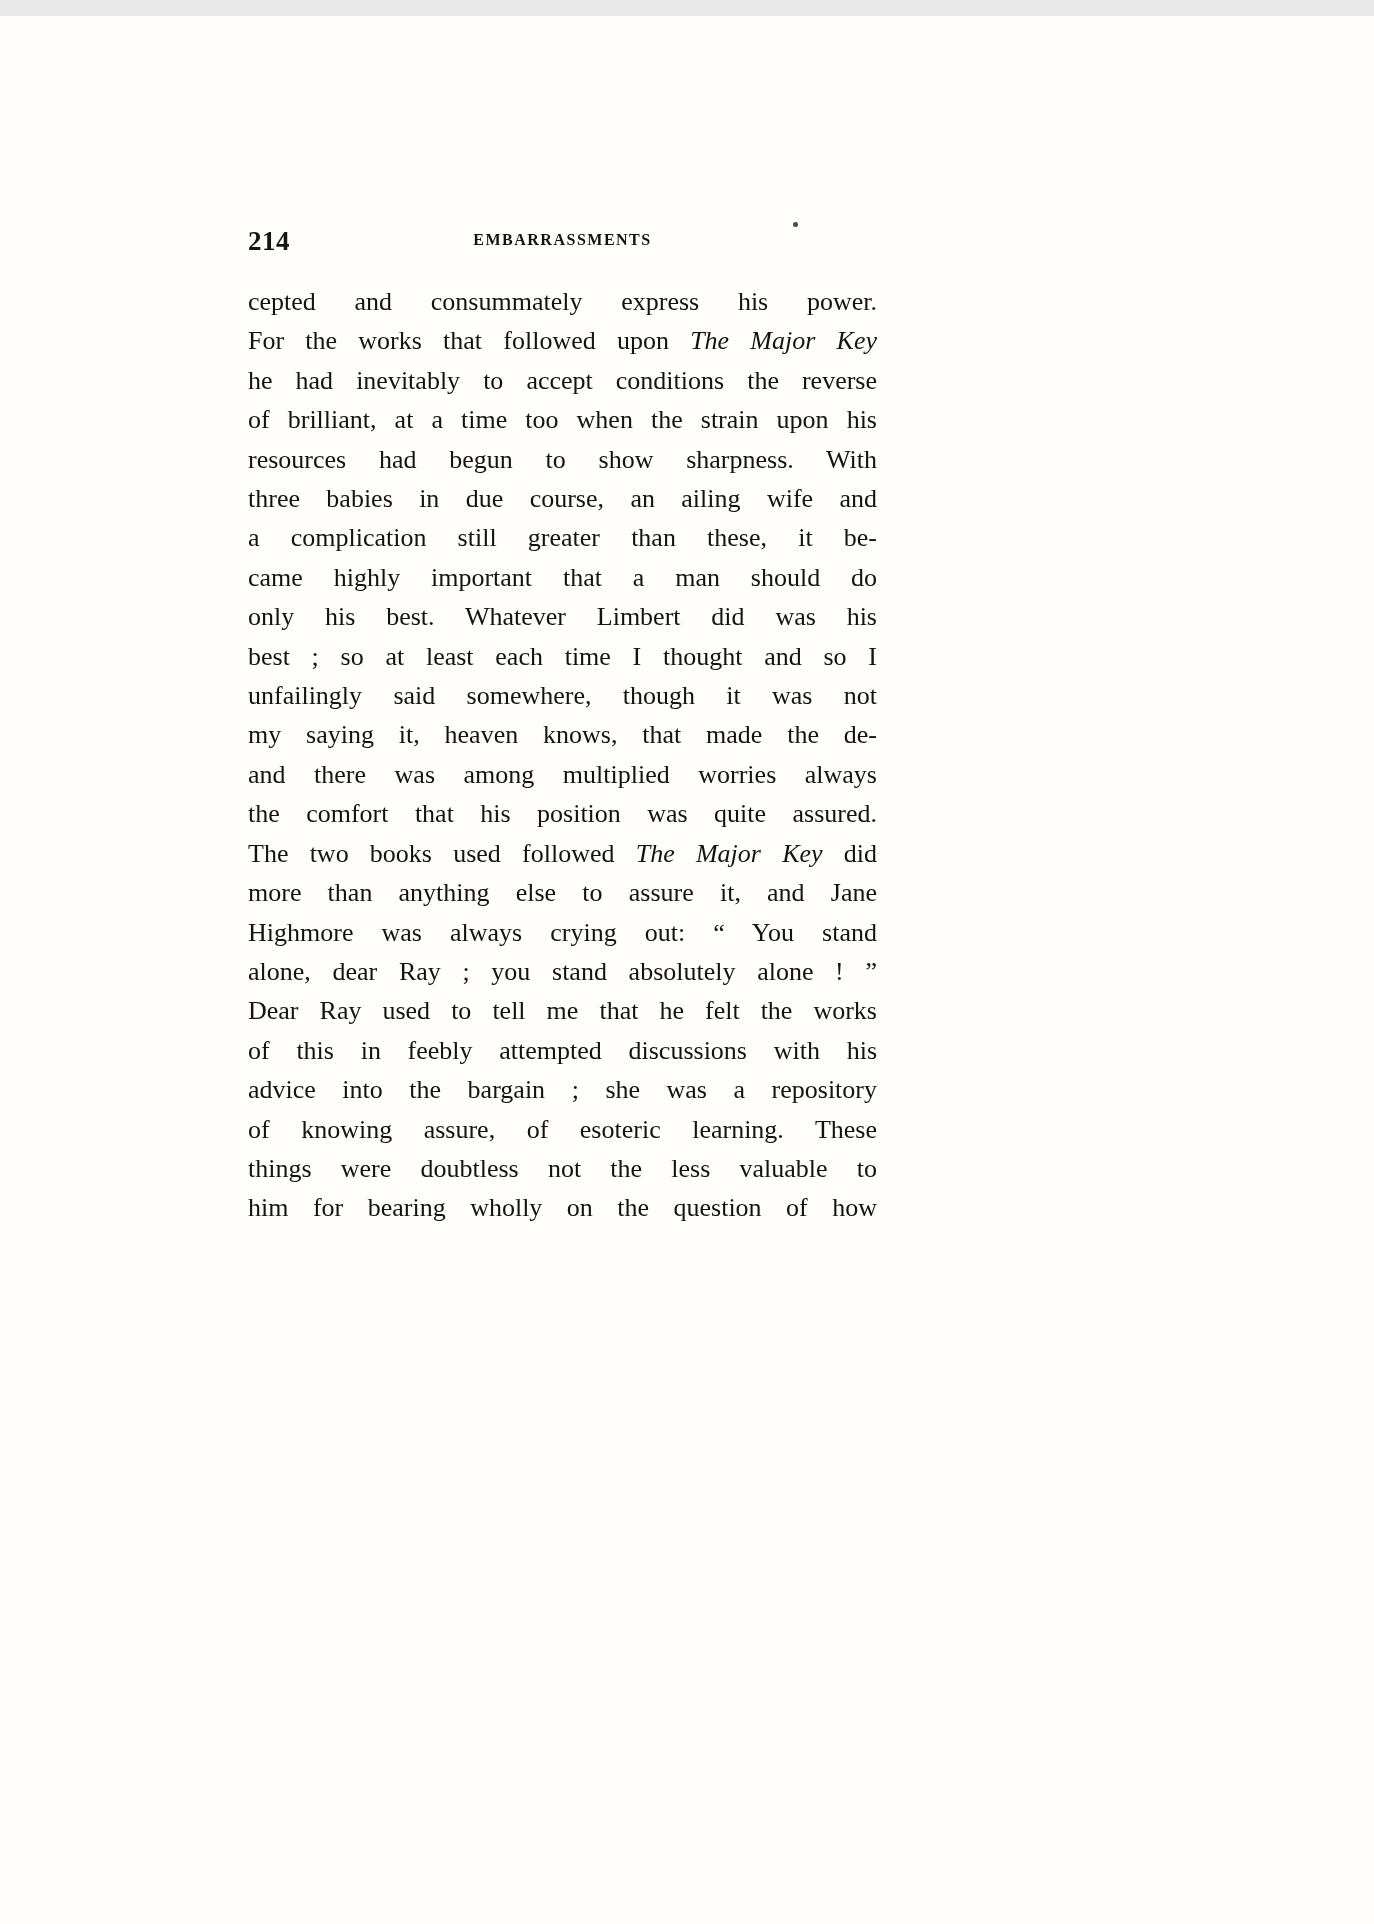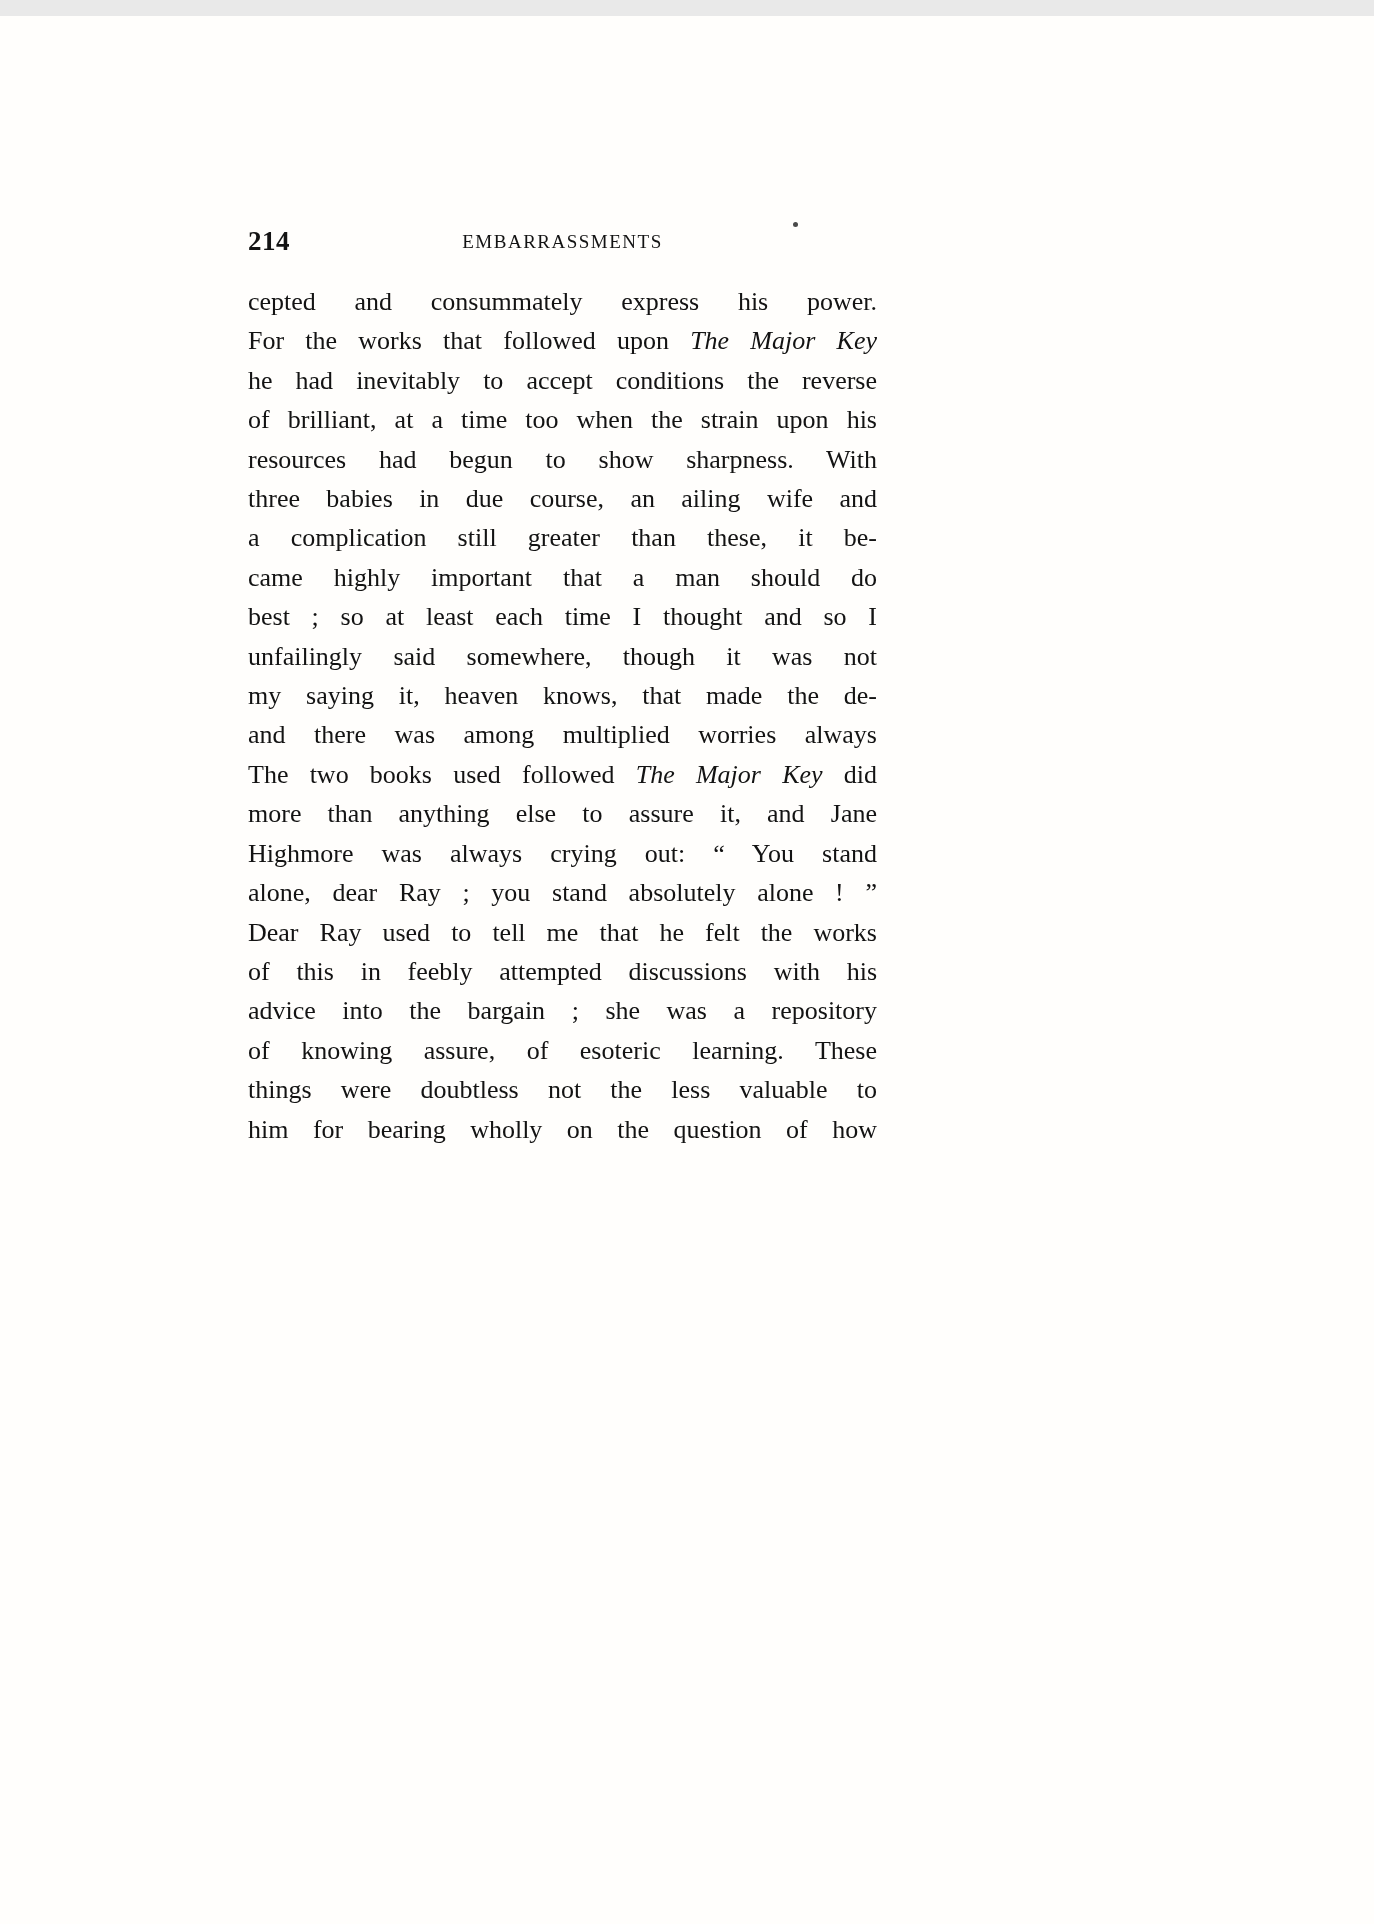--- a/index.html
+++ b/index.html
@@ -31,22 +31,22 @@
     font-size: 27px;
     font-weight: bold;
     letter-spacing: 0.5px;
   }
   .running-head {
     position: absolute;
     left: 0;
     right: 0;
     top: 5px;
     text-align: center;
-    font-size: 19px;
-    font-weight: normal;
+    font-size: 16px;
+    font-weight: bold;
     letter-spacing: 1.5px;
   }
   .ink-dot {
     position: absolute;
     left: 793px;
     top: 206px;
     width: 5px;
     height: 5px;
     border-radius: 50%;
     background: #4a4a4a;
@@ -79,24 +79,26 @@
   </header>
   <main class="body-text" id="body-text">
       <div class="line"><span>cepted and consummately express his power.</span></div>
       <div class="line"><span>For the works that followed upon </span><em>The Major Key</em></div>
       <div class="line"><span>he had inevitably to accept conditions the reverse</span></div>
       <div class="line"><span>of brilliant, at a time too when the strain upon his</span></div>
       <div class="line"><span>resources had begun to show sharpness. With</span></div>
       <div class="line"><span>three babies in due course, an ailing wife and</span></div>
       <div class="line"><span>a complication still greater than these, it be-</span></div>
       <div class="line"><span>came highly important that a man should do</span></div>
+      <div class="line"><span>only his best. Whatever Limbert did was his</span></div>
       <div class="line"><span>best ; so at least each time I thought and so I</span></div>
       <div class="line"><span>unfailingly said somewhere, though it was not</span></div>
       <div class="line"><span>my saying it, heaven knows, that made the de-</span></div>
       <div class="line"><span>and there was among multiplied worries always</span></div>
+      <div class="line"><span>the comfort that his position was quite assured.</span></div>
       <div class="line"><span>The two books used followed </span><em>The Major Key</em><span> did</span></div>
       <div class="line"><span>more than anything else to assure it, and Jane</span></div>
       <div class="line"><span>Highmore was always crying out: “ You stand</span></div>
       <div class="line"><span>alone, dear Ray ; you stand absolutely alone ! ”</span></div>
       <div class="line"><span>Dear Ray used to tell me that he felt the works</span></div>
       <div class="line"><span>of this in feebly attempted discussions with his</span></div>
       <div class="line"><span>advice into the bargain ; she was a repository</span></div>
       <div class="line"><span>of knowing assure, of esoteric learning. These</span></div>
       <div class="line"><span>things were doubtless not the less valuable to</span></div>
       <div class="line"><span>him for bearing wholly on the question of how</span></div>

